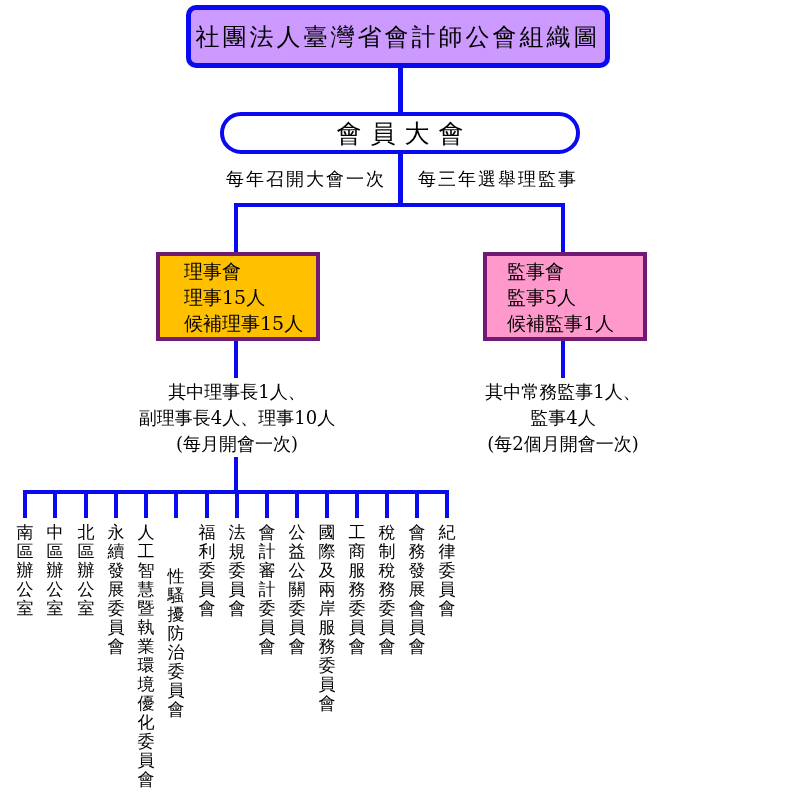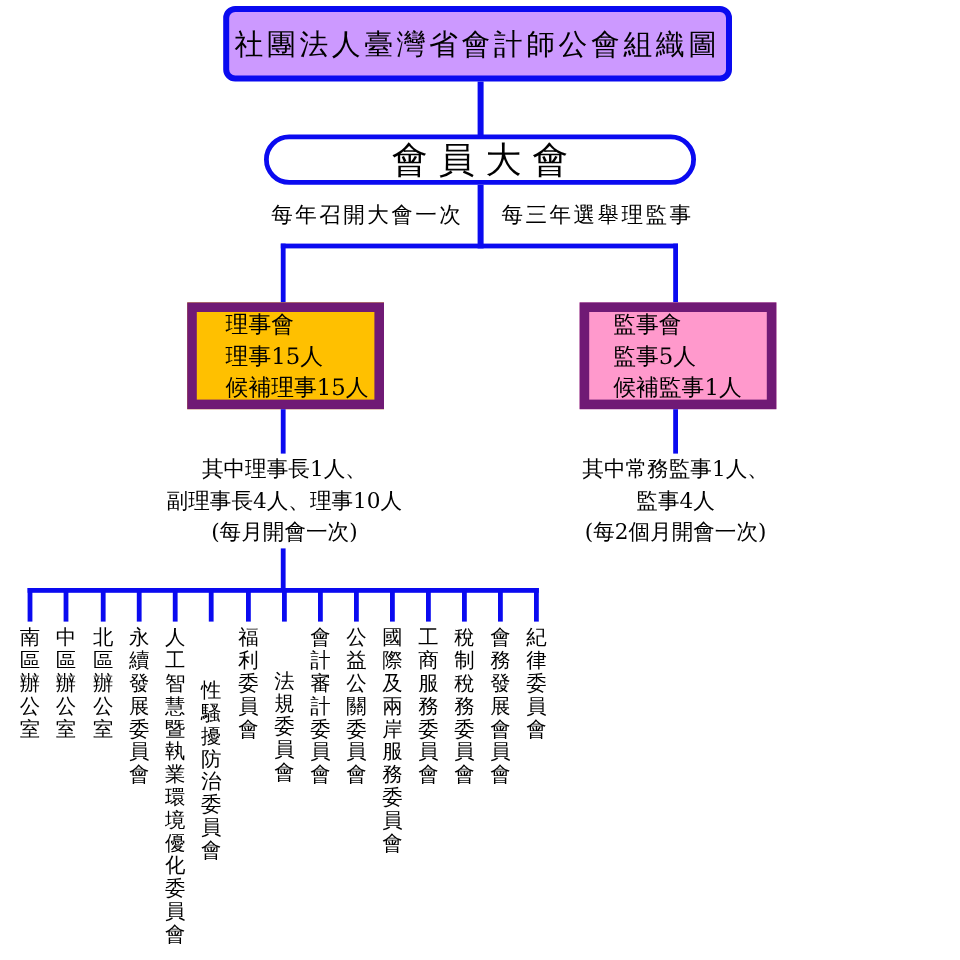--- a/index.html
+++ b/index.html
@@ -13,30 +13,30 @@
   .title-box{
     position:absolute;left:186px;top:5px;width:424px;height:63px;
     background:#CC99FF;border:5px solid #0A0AF0;border-radius:10px;
     box-sizing:border-box;display:flex;align-items:center;justify-content:center;
     font-size:24px;letter-spacing:3px;white-space:nowrap;
   }
   .oval{
     position:absolute;left:220px;top:112px;width:360px;height:42px;
     background:#fff;border:4px solid #0A0AF0;border-radius:23px;
     box-sizing:border-box;display:flex;align-items:center;justify-content:center;
-    font-size:30px;letter-spacing:9px;text-indent:9px;white-space:nowrap;
+    font-size:25px;letter-spacing:9px;text-indent:9px;white-space:nowrap;
   }
   .note{
     position:absolute;top:167px;font-size:18px;letter-spacing:2px;white-space:nowrap;
   }
   .note.left{left:226px;}
   .note.right{left:418px;}
   .org-box{
     position:absolute;top:252px;width:164px;height:89px;
-    border:8px solid #701a75;box-sizing:border-box;
+    border:4px solid #701a75;box-sizing:border-box;
     display:flex;flex-direction:column;justify-content:center;
     font-size:19px;line-height:26px;white-space:nowrap;
   }
   .org-box.board{left:156px;background:#FFC000;padding-left:24px;}
   .org-box.supervisors{left:483px;background:#FF99CC;padding-left:20px;}
   .detail{
     position:absolute;top:379px;width:280px;text-align:center;
     font-size:18px;line-height:26px;white-space:nowrap;
   }
   .detail.board-detail{left:97px;}
@@ -126,21 +126,21 @@
       <div class="vtext">人工智慧暨執業環境優化委員會</div>
     </div>
   <div class="unit" style="left:166px;gap:44px;">
       <div class="drop"></div>
       <div class="vtext">性騷擾防治委員會</div>
     </div>
   <div class="unit" style="left:197px;">
       <div class="drop"></div>
       <div class="vtext">福利委員會</div>
     </div>
-  <div class="unit" style="left:227px;gap:36px;">
+  <div class="unit" style="left:227px;">
       <div class="drop"></div>
       <div class="vtext">法規委員會</div>
     </div>
   <div class="unit" style="left:257px;">
       <div class="drop"></div>
       <div class="vtext">會計審計委員會</div>
     </div>
   <div class="unit" style="left:287px;">
       <div class="drop"></div>
       <div class="vtext">公益公關委員會</div>

